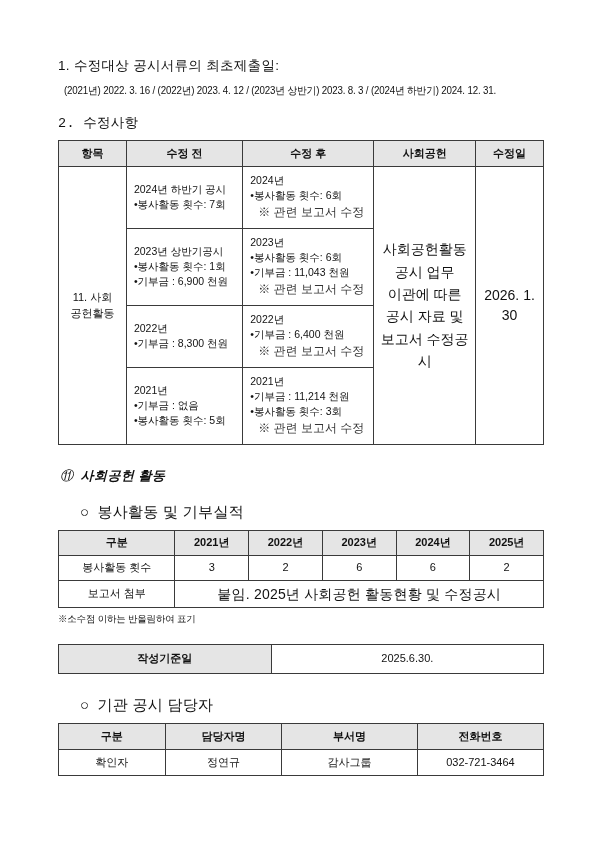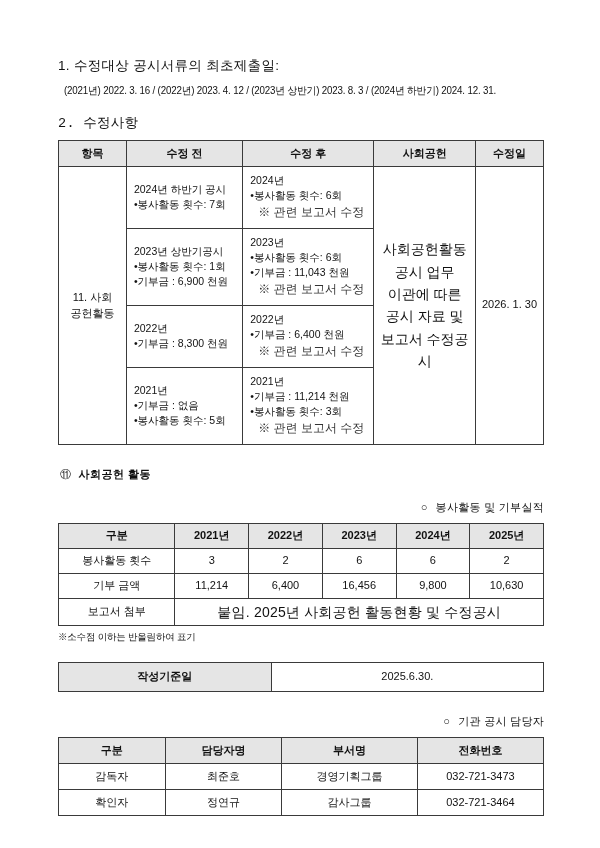--- a/index.html
+++ b/index.html
@@ -72,48 +72,48 @@
   .t1 td.cat {
     font-size: 11px;
     line-height: 1.5;
     text-align: center;
   }
   .t1 td.reason {
     font-size: 14px;
     line-height: 1.6;
   }
   .t1 td.date {
-    font-size: 11px;
+    font-size: 14px;
   }
   .cell-left .ln { display: block; white-space: nowrap; }
   .cell-left .ln.note {
     font-size: 12px;
     color: #333;
     padding-left: 8px;
     margin-top: 1px;
   }
 
   
   h2.head {
-    font-size: 11px;
+    font-size: 13px;
     font-weight: bold;
     margin: 0 0 18px 2px;
     letter-spacing: 0.5px;
+    font-style: italic;
   }
   h2.head .boxnum {
     display: inline-block;
     margin-right: 7px;
     font-weight: normal;
   }
 
   .bullet {
-    font-size: 11px;
+    font-size: 15px;
     margin: 0 0 8px 22px;
     letter-spacing: 0.3px;
-    text-align: right;
   }
   .bullet .circ { margin-right: 8px; }
 
   .unit {
     text-align: right;
     font-size: 10.5px;
     margin: -16px 2px 6px 0;
   }
 
   
@@ -259,28 +259,20 @@
     <tbody>
       <tr>
         <td>봉사활동 횟수</td>
         <td>3</td>
         <td>2</td>
         <td>6</td>
         <td>6</td>
         <td>2</td>
       </tr>
       <tr>
-        <td>기부 금액</td>
-        <td>11,214</td>
-        <td>6,400</td>
-        <td>16,456</td>
-        <td>9,800</td>
-        <td>10,630</td>
-      </tr>
-      <tr>
         <td>보고서 첨부</td>
         <td class="attach" colspan="5">붙임. 2025년 사회공헌 활동현황 및 수정공시</td>
       </tr>
     </tbody>
   </table>
 
   <p class="footnote">※소수점 이하는 반올림하여 표기</p>
 
   <table class="grid t3">
     <tbody>
@@ -305,26 +297,20 @@
     <thead>
       <tr>
         <th>구분</th>
         <th>담당자명</th>
         <th>부서명</th>
         <th>전화번호</th>
       </tr>
     </thead>
     <tbody>
       <tr>
-        <td>감독자</td>
-        <td>최준호</td>
-        <td>경영기획그룹</td>
-        <td>032-721-3473</td>
-      </tr>
-      <tr>
         <td>확인자</td>
         <td>정연규</td>
         <td>감사그룹</td>
         <td>032-721-3464</td>
       </tr>
     </tbody>
   </table>
 
 </div>
 

